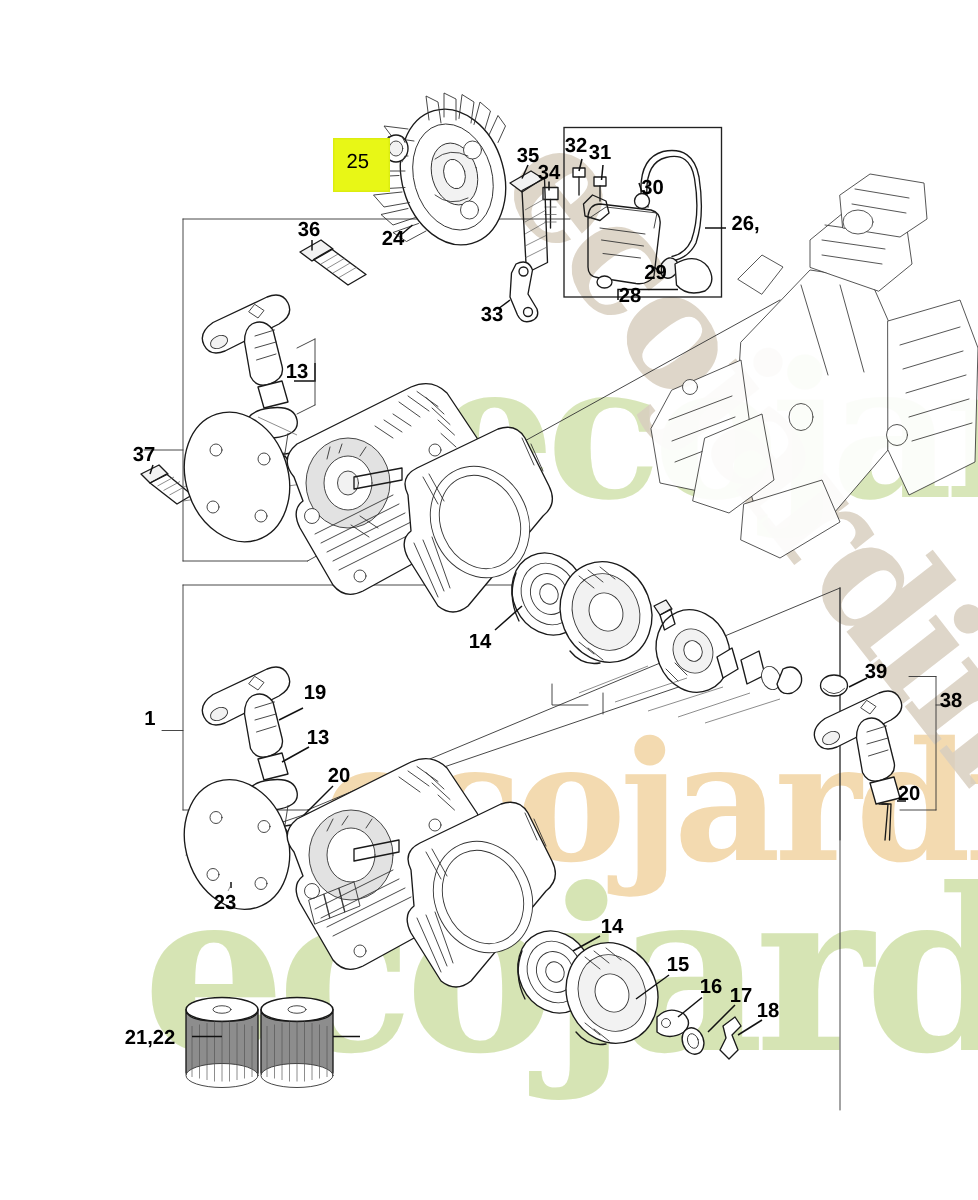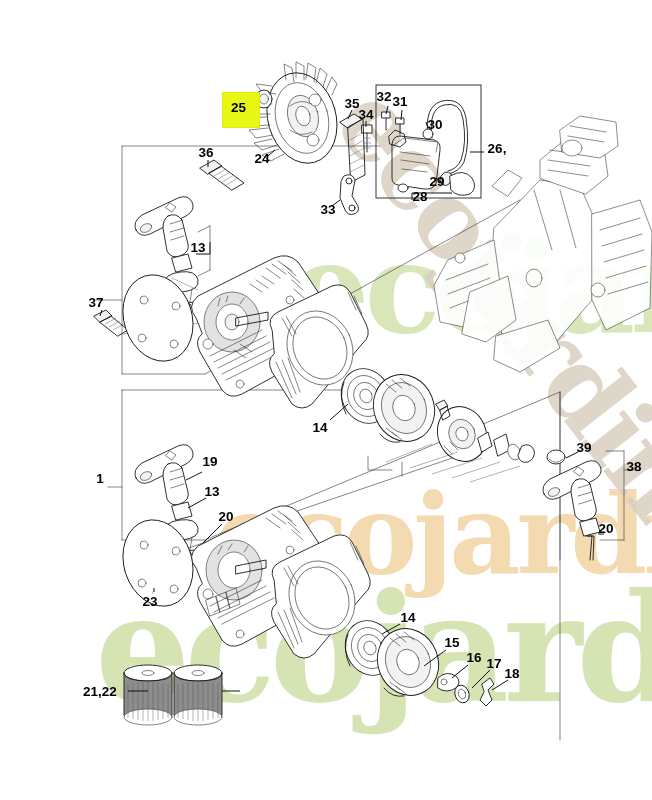--- a/index.html
+++ b/index.html
@@ -11,21 +11,21 @@
   .ln-thin{fill:none;stroke:#333;stroke-width:0.6;stroke-linejoin:round;stroke-linecap:round;}
   .ln-hair{fill:none;stroke:#555;stroke-width:0.45;}
   .frame{fill:none;stroke:#222;stroke-width:0.9;}
   .lead{fill:none;stroke:#111;stroke-width:1.0;}
   .fillw{fill:#ffffff;}
   .fillg{fill:#f2f2f2;}
   .fillgg{fill:#e2e2e2;}
   .fillgray{fill:#8d8d8d;}
   .lbl{font-family:"Liberation Sans",sans-serif;font-size:13.5px;font-weight:bold;fill:#000;}
   #hl-box{position:absolute;background:#e8f716;border:1px solid #dced10;}
-  #hl-text{position:absolute;font-size:13.5px;font-weight:bold;color:#000;
+  #hl-text{position:absolute;font-size:13.5px;font-weight:normal;color:#000;
            font-family:"Liberation Sans",sans-serif;text-align:right;}
   .wm{position:absolute;font-family:"DejaVu Serif",serif;font-weight:bold;
       pointer-events:none;user-select:none;white-space:nowrap;}
 </style>
 </head>
 <body>
 
 <div id="stage">
 
   <div class="wm" style="left:95px;top:560px;font-size:150px;color:#cfe0a8;opacity:.85;letter-spacing:-6px;">ecojardin</div>

